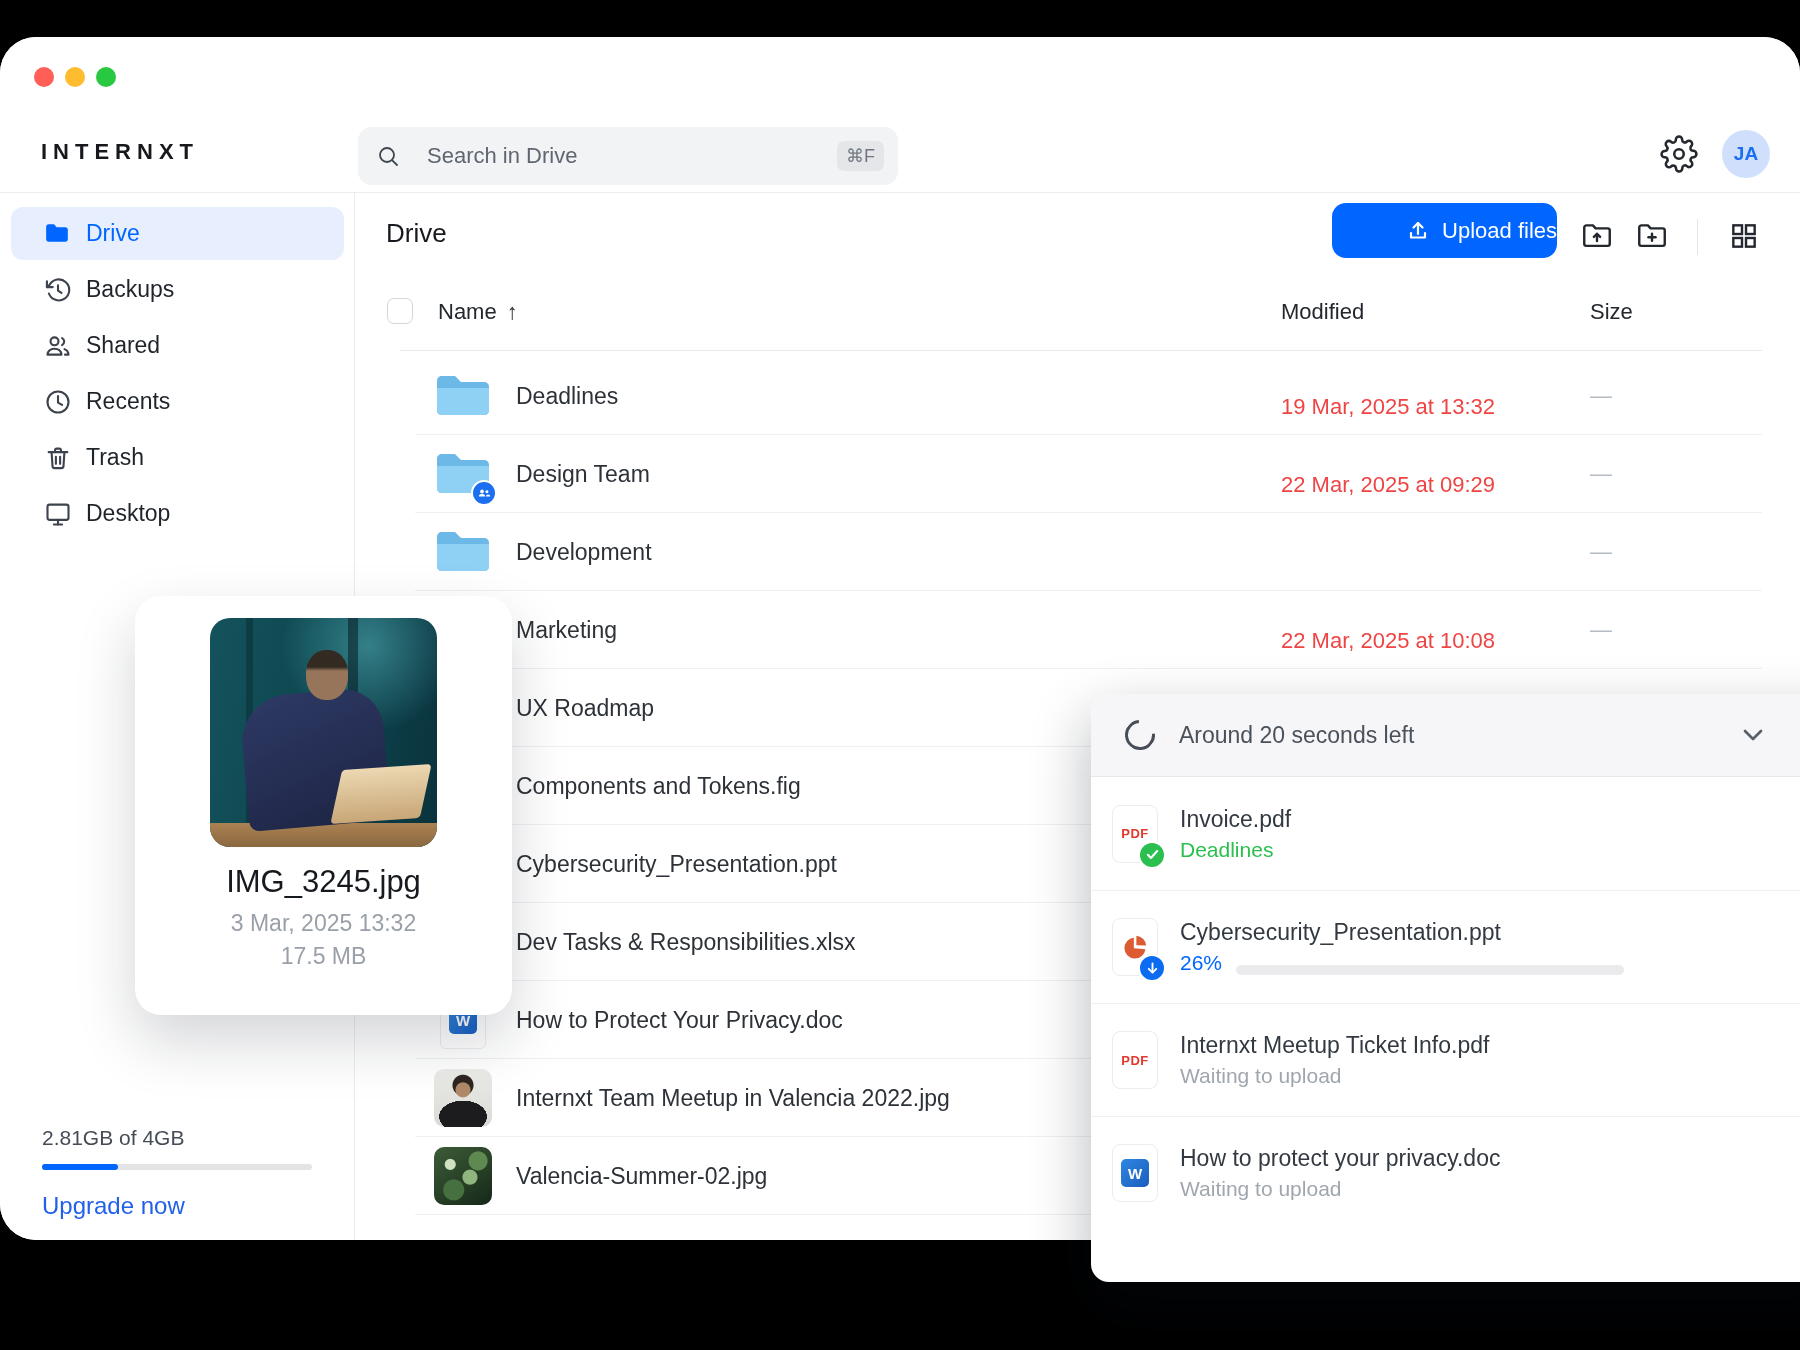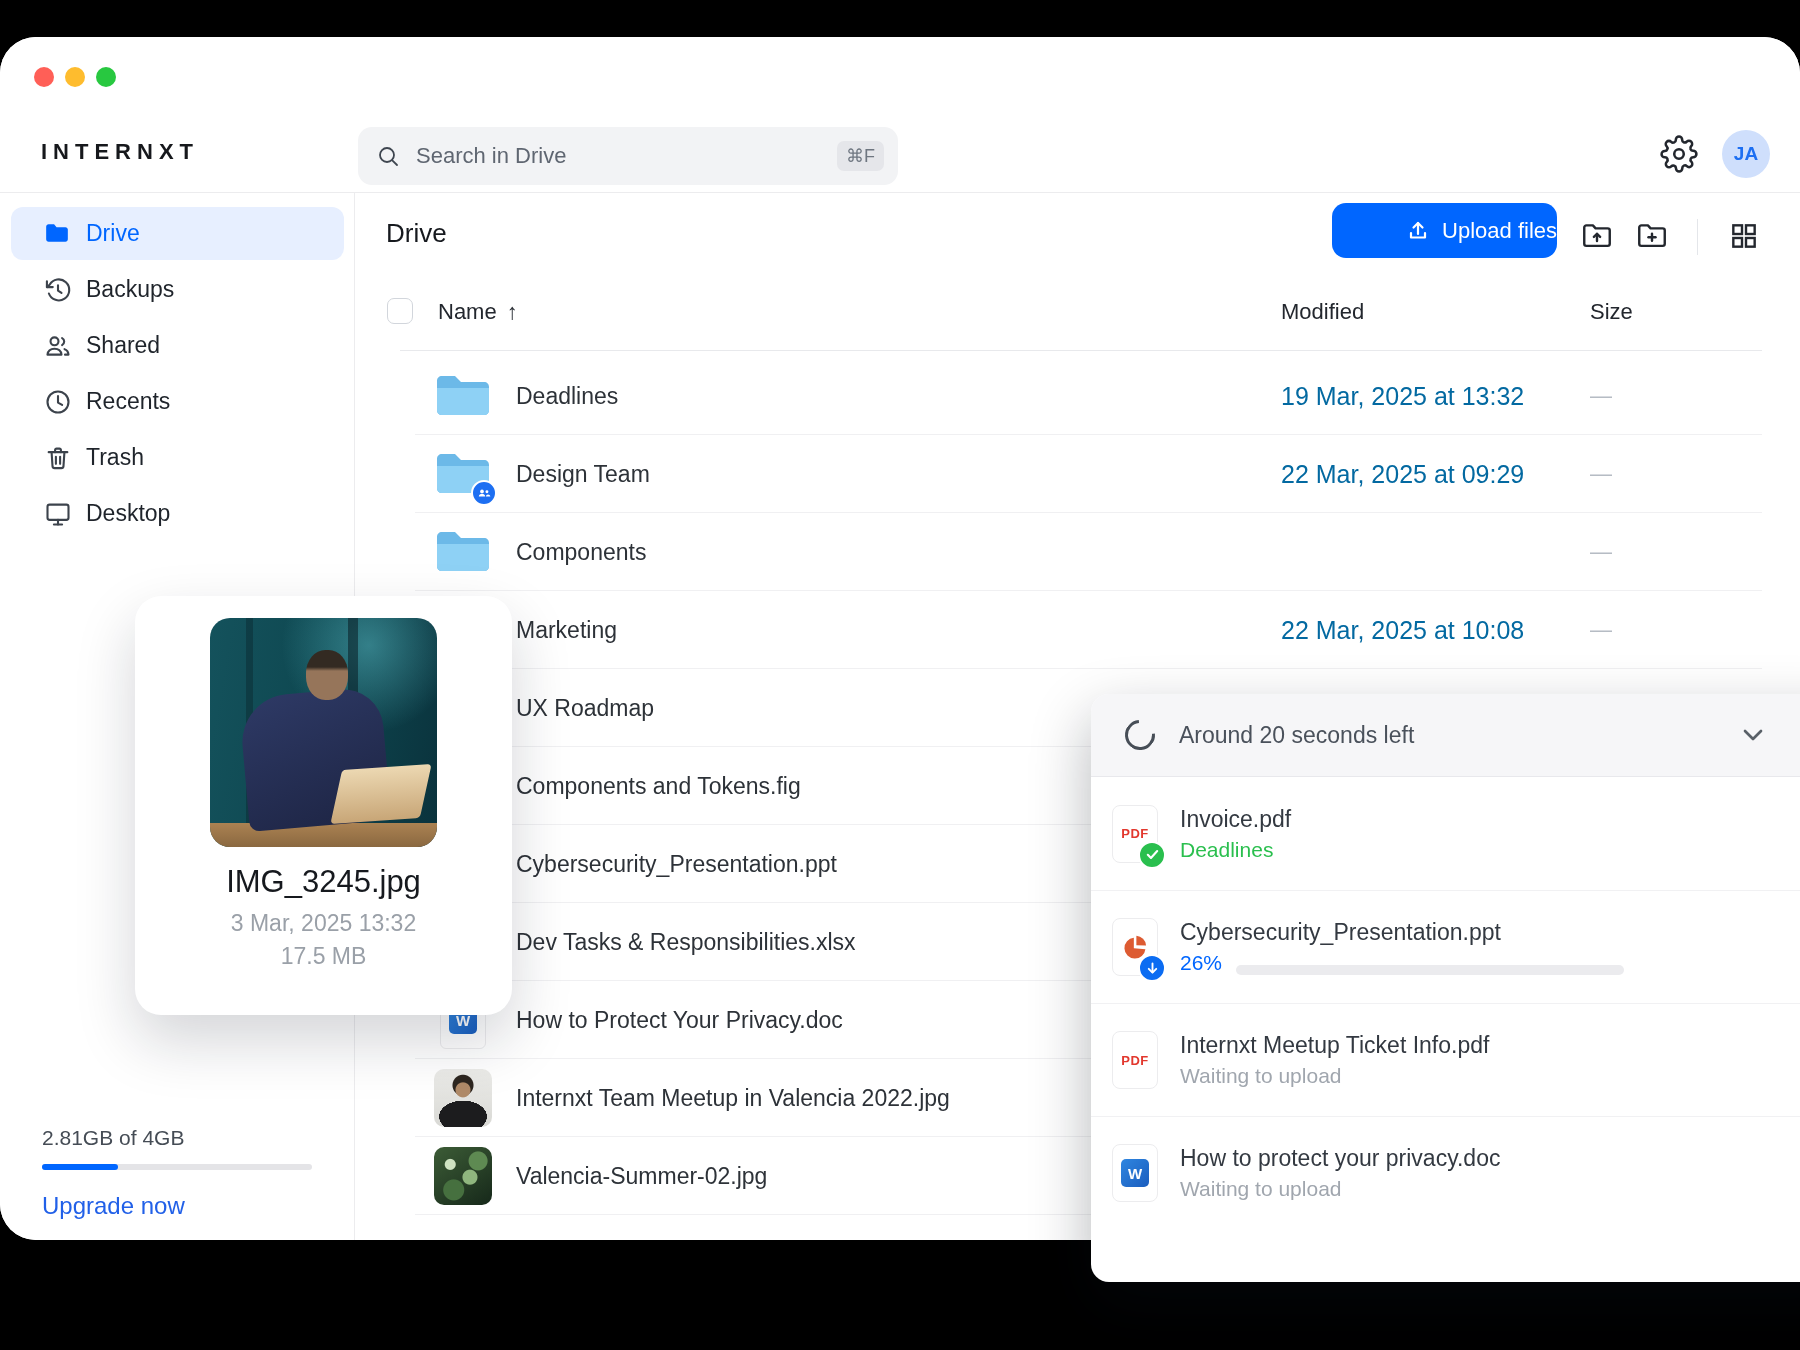--- a/index.html
+++ b/index.html
@@ -13,21 +13,21 @@
   .topbar { position:absolute; left:0; top:0; right:0; height:156px; background:#fff;
             border-bottom:1px solid #ececee; }
   .traffic { position:absolute; top:30px; width:20px; height:20px; border-radius:50%; }
   .t-close { left:34px; } .t-min { left:65px; } .t-zoom { left:96px; }
   .logo { position:absolute; left:41px; top:102px; font-size:22px; font-weight:bold;
           letter-spacing:6px; color:#16181c; }
   .searchbar { position:absolute; left:358px; top:90px; width:540px; height:58px;
                background:#f2f3f5; border-radius:14px; display:flex; align-items:center;
                padding:0 14px 0 18px; }
   .searchbar svg { flex:none; }
-  .searchbar input { flex:1; margin-left:16px; border:none; outline:none; background:transparent;
+  .searchbar input { flex:1; margin-left:27px; border:none; outline:none; background:transparent;
                      font-family:inherit; font-size:22px; color:#4c1d95; }
   .searchbar input::placeholder { color:#5f6671; opacity:1; }
   .kbd { flex:none; background:#e5e6ea; border-radius:7px; padding:4px 9px;
          font-size:18px; color:#6e7680; }
   .gearbtn { position:absolute; left:1660px; top:98px; width:38px; height:38px; color:#23272e; }
   .avatar { position:absolute; left:1722px; top:93px; width:48px; height:48px; border-radius:50%;
             background:#cfdffc; color:#1d6ff2; font-weight:bold; font-size:19px;
             display:flex; align-items:center; justify-content:center; }
 
   
@@ -68,22 +68,22 @@
   .col-modified { left:926px; } .col-size { left:1235px; }
   .sort-arrow { margin-left:10px; font-weight:400; color:#2b3036; }
   .thead-sep { position:absolute; top:157px; left:45px; right:38px; height:1px; background:#e8e9ec; }
 
   .rows { position:absolute; top:164px; left:0; right:0; }
   .frow { position:relative; height:78px; cursor:pointer; }
   .frow::after { content:""; position:absolute; left:60px; right:38px; bottom:0; height:1px; background:#f0f0f2; }
   .cell-name { position:absolute; left:78px; top:0; height:78px; display:flex; align-items:center; gap:23px; }
   .icon-box { width:60px; height:60px; flex:none; display:flex; align-items:center; justify-content:center; position:relative; }
   .fname { font-size:23px; color:#2d3238; white-space:nowrap; }
-  .cell-mod { position:absolute; left:926px; top:0; height:78px; display:flex; align-items:center;
-              font-size:25px; color:#0369a1; }
+  .cell-mod { position:absolute; left:926px; top:11px; height:78px; display:flex; align-items:center;
+              font-size:22px; color:#ef4444; }
   .cell-size { position:absolute; left:1235px; top:0; height:78px; display:flex; align-items:center;
                font-size:22px; color:#b6bcc4; }
 
   .shared-badge { position:absolute; right:-4px; bottom:-2px; width:26px; height:26px; border-radius:50%;
                   background:#1d6ff2; border:2px solid #fff; display:flex; align-items:center; justify-content:center; }
   .doc-tile { width:46px; height:58px; background:#fff; border:1px solid #ececee; border-radius:6px;
               display:flex; align-items:center; justify-content:center; }
   .word-mark { width:28px; height:28px; border-radius:5px; background:linear-gradient(135deg,#2f86e0,#1a5dbe);
                color:#fff; font-size:15px; font-weight:bold; display:flex; align-items:center; justify-content:center; }
   .pdf-mark { font-size:13px; font-weight:bold; color:#e2382e; letter-spacing:.5px; }
@@ -322,21 +322,21 @@
      <div class="cell-size">—</div>
         </div>
         <div class="frow">
           <div class="cell-name">
        <span class="icon-box">
               <svg width="60" height="50" viewBox="0 0 60 50">
   <path d="M4 10c0-3 2-5 5-5h13l6 6h23c3 0 5 2 5 5v23c0 3-2 5-5 5H9c-3 0-5-2-5-5z" fill="#6cb9e8"></path>
   <path d="M4 17h52v22c0 3-2 5-5 5H9c-3 0-5-2-5-5z" fill="#8ed1f5"></path>
               </svg>
             </span>
-            <span class="fname">Components</span>
+            <span class="fname">Development</span>
           </div>
      <div class="cell-size">—</div>
         </div>
         <div class="frow">
           <div class="cell-name">
        <span class="icon-box"></span>
             <span class="fname">Marketing</span>
           </div>
      <div class="cell-mod">22 Mar, 2025 at 10:08</div>
      <div class="cell-size">—</div>

